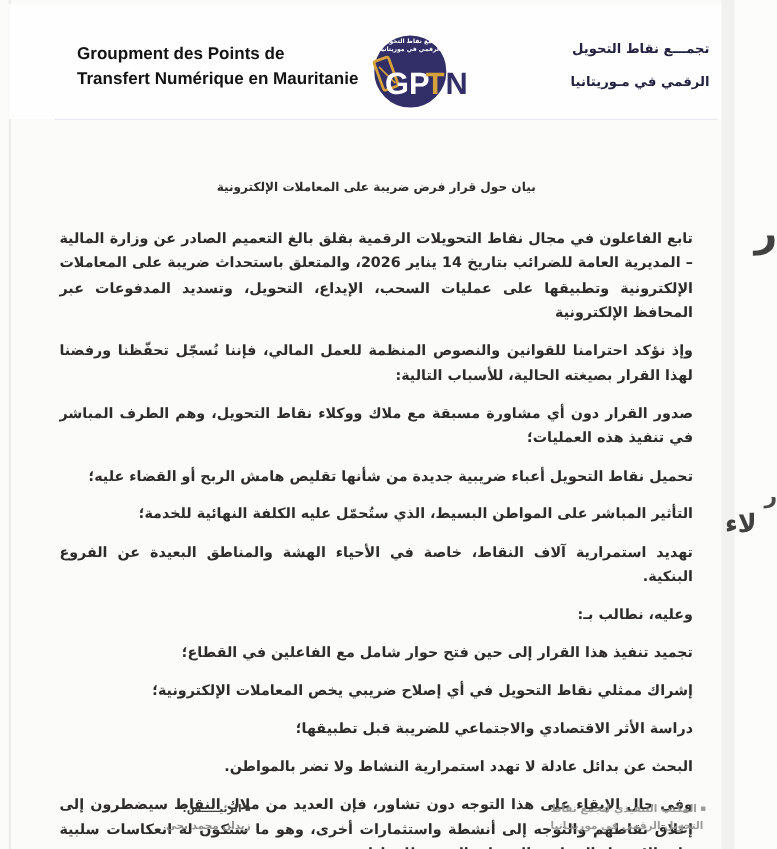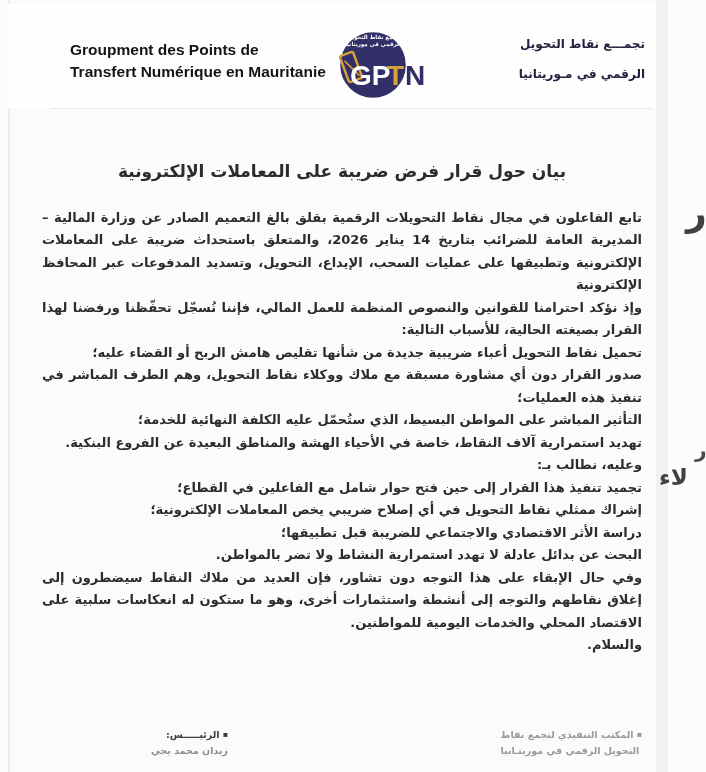--- a/index.html
+++ b/index.html
@@ -26,22 +26,22 @@
     position:absolute; right:61px; top:29px; direction:rtl; text-align:right;
     font-size:12px; font-weight:bold; color:#232240; line-height:30px;
   }
   .logo-wrap { position:absolute; left:335px; top:26px; width:110px; height:80px; }
 
   .doc {
     position:absolute; left:42px; top:160px; width:600px;
     direction:rtl; text-align:justify;
     color:#2d2b2b; font-size:13px; font-weight:bold; line-height:22.5px;
   }
-  .doc-title { text-align:center; font-size:17px; font-weight:bold; margin:0 0 24px 0; }
-  .doc p.para { margin:0; }
+  .doc-title { text-align:center; font-size:11px; font-weight:bold; margin:0 0 24px 0; }
+  .doc p.para { margin:12px; }
 
   .footer-exec {
     position:absolute; top:727px; right:64px; direction:rtl; text-align:left;
     font-size:9.5px; line-height:16px; color:#9a9a9a; font-weight:bold;
   }
   .footer-pres {
     position:absolute; top:727px; right:478px; direction:rtl; text-align:right;
     font-size:9.5px; line-height:16px;
   }
   .pres-label { color:#3c3c3c; font-weight:bold; }
@@ -80,22 +80,22 @@
   <div>الرقمي في مـوريتانيا</div>
 </div>
 
 <div class="header-rule"></div>
 
 <div class="doc" dir="rtl" lang="ar">
   <h1 class="doc-title">بيان حول قرار فرض ضريبة على المعاملات الإلكترونية</h1>
   <div>
       <p class="para">تابع الفاعلون في مجال نقاط التحويلات الرقمية بقلق بالغ التعميم الصادر عن وزارة المالية – المديرية العامة للضرائب بتاريخ 14 يناير 2026، والمتعلق باستحداث ضريبة على المعاملات الإلكترونية وتطبيقها على عمليات السحب، الإيداع، التحويل، وتسديد المدفوعات عبر المحافظ الإلكترونية</p>
       <p class="para">وإذ نؤكد احترامنا للقوانين والنصوص المنظمة للعمل المالي، فإننا نُسجّل تحفّظنا ورفضنا لهذا القرار بصيغته الحالية، للأسباب التالية:</p>
+      <p class="para">صدور القرار دون أي مشاورة مسبقة مع ملاك ووكلاء نقاط التحويل، وهم الطرف المباشر في تنفيذ هذه العمليات؛</p>
       <p class="para">تحميل نقاط التحويل أعباء ضريبية جديدة من شأنها تقليص هامش الربح أو القضاء عليه؛</p>
-      <p class="para">صدور القرار دون أي مشاورة مسبقة مع ملاك ووكلاء نقاط التحويل، وهم الطرف المباشر في تنفيذ هذه العمليات؛</p>
       <p class="para">التأثير المباشر على المواطن البسيط، الذي ستُحمّل عليه الكلفة النهائية للخدمة؛</p>
       <p class="para">تهديد استمرارية آلاف النقاط، خاصة في الأحياء الهشة والمناطق البعيدة عن الفروع البنكية.</p>
       <p class="para">وعليه، نطالب بـ:</p>
       <p class="para">تجميد تنفيذ هذا القرار إلى حين فتح حوار شامل مع الفاعلين في القطاع؛</p>
       <p class="para">إشراك ممثلي نقاط التحويل في أي إصلاح ضريبي يخص المعاملات الإلكترونية؛</p>
       <p class="para">دراسة الأثر الاقتصادي والاجتماعي للضريبة قبل تطبيقها؛</p>
       <p class="para">البحث عن بدائل عادلة لا تهدد استمرارية النشاط ولا تضر بالمواطن.</p>
       <p class="para">وفي حال الإبقاء على هذا التوجه دون تشاور، فإن العديد من ملاك النقاط سيضطرون إلى إغلاق نقاطهم والتوجه إلى أنشطة واستثمارات أخرى، وهو ما ستكون له انعكاسات سلبية على الاقتصاد المحلي والخدمات اليومية للمواطنين.</p>
       <p class="para">والسلام.</p>
     </div>

